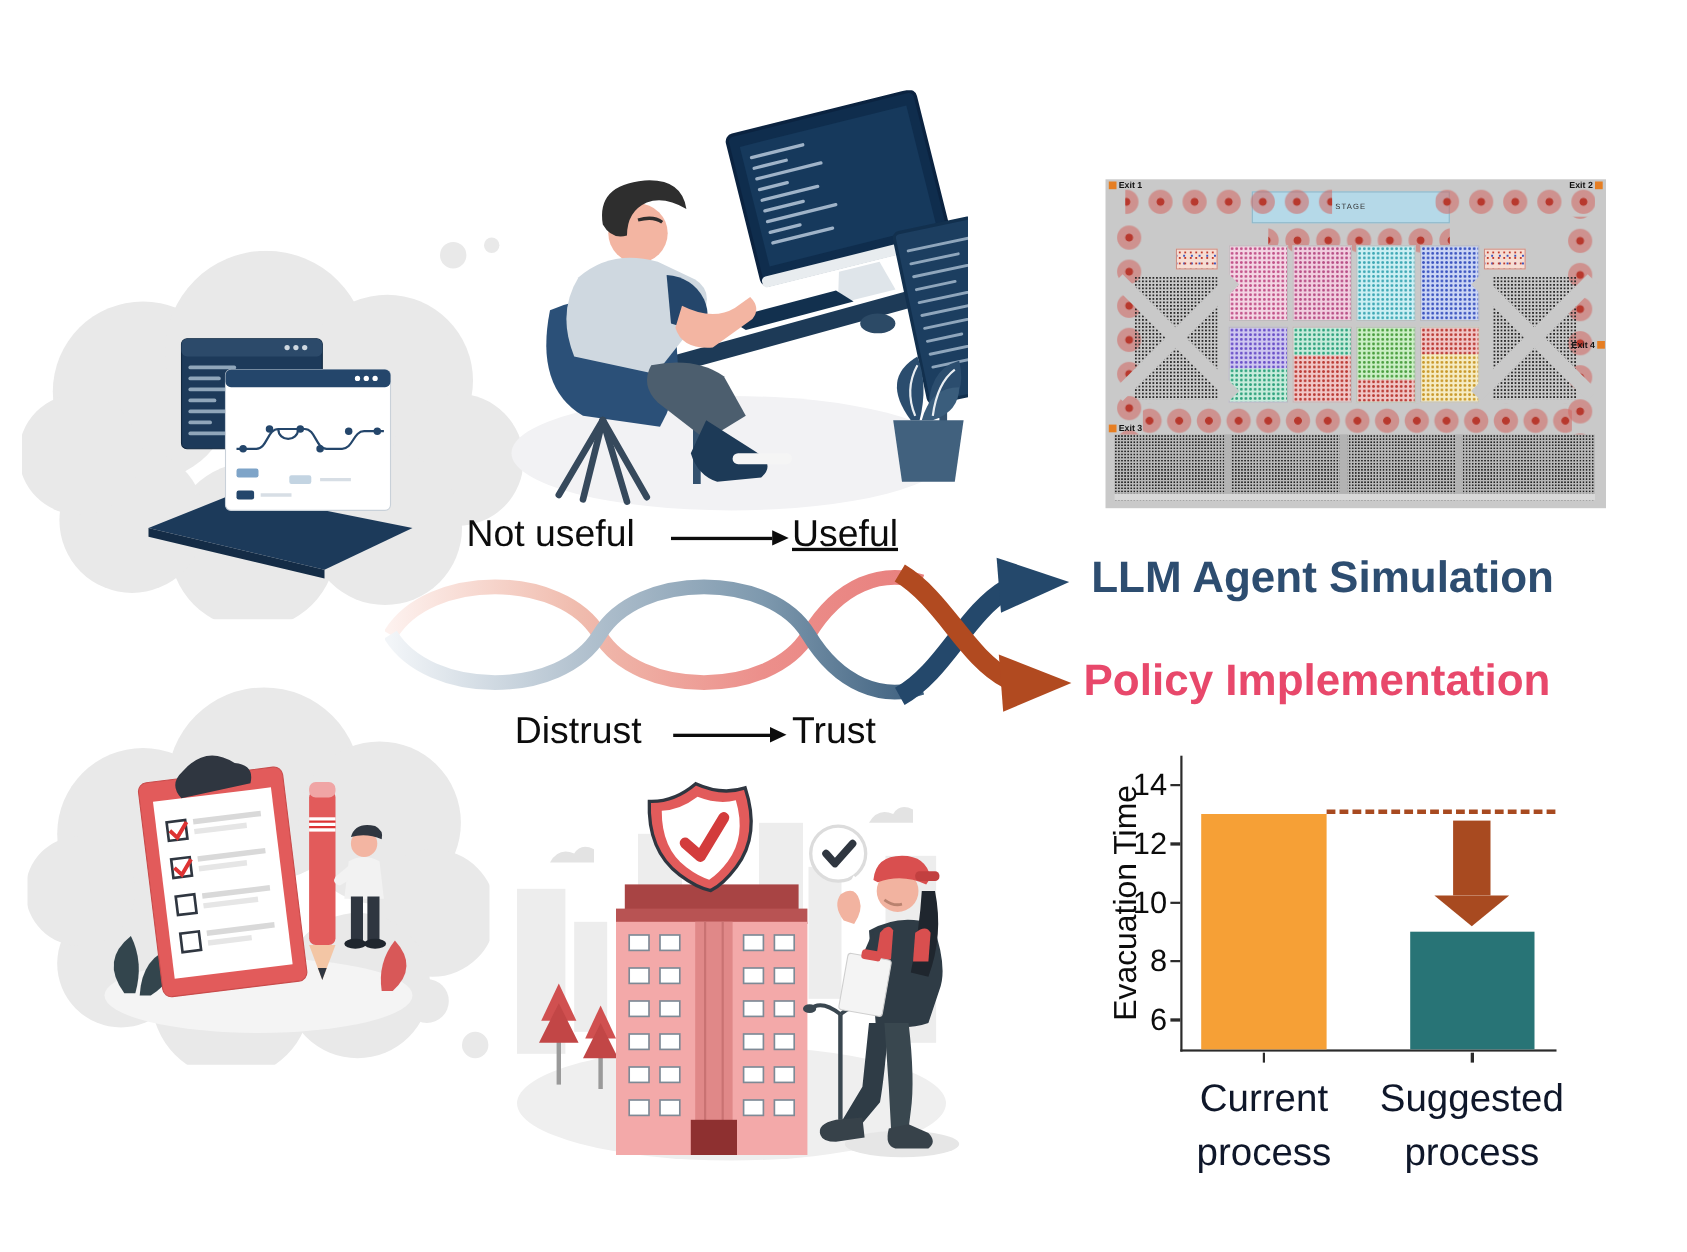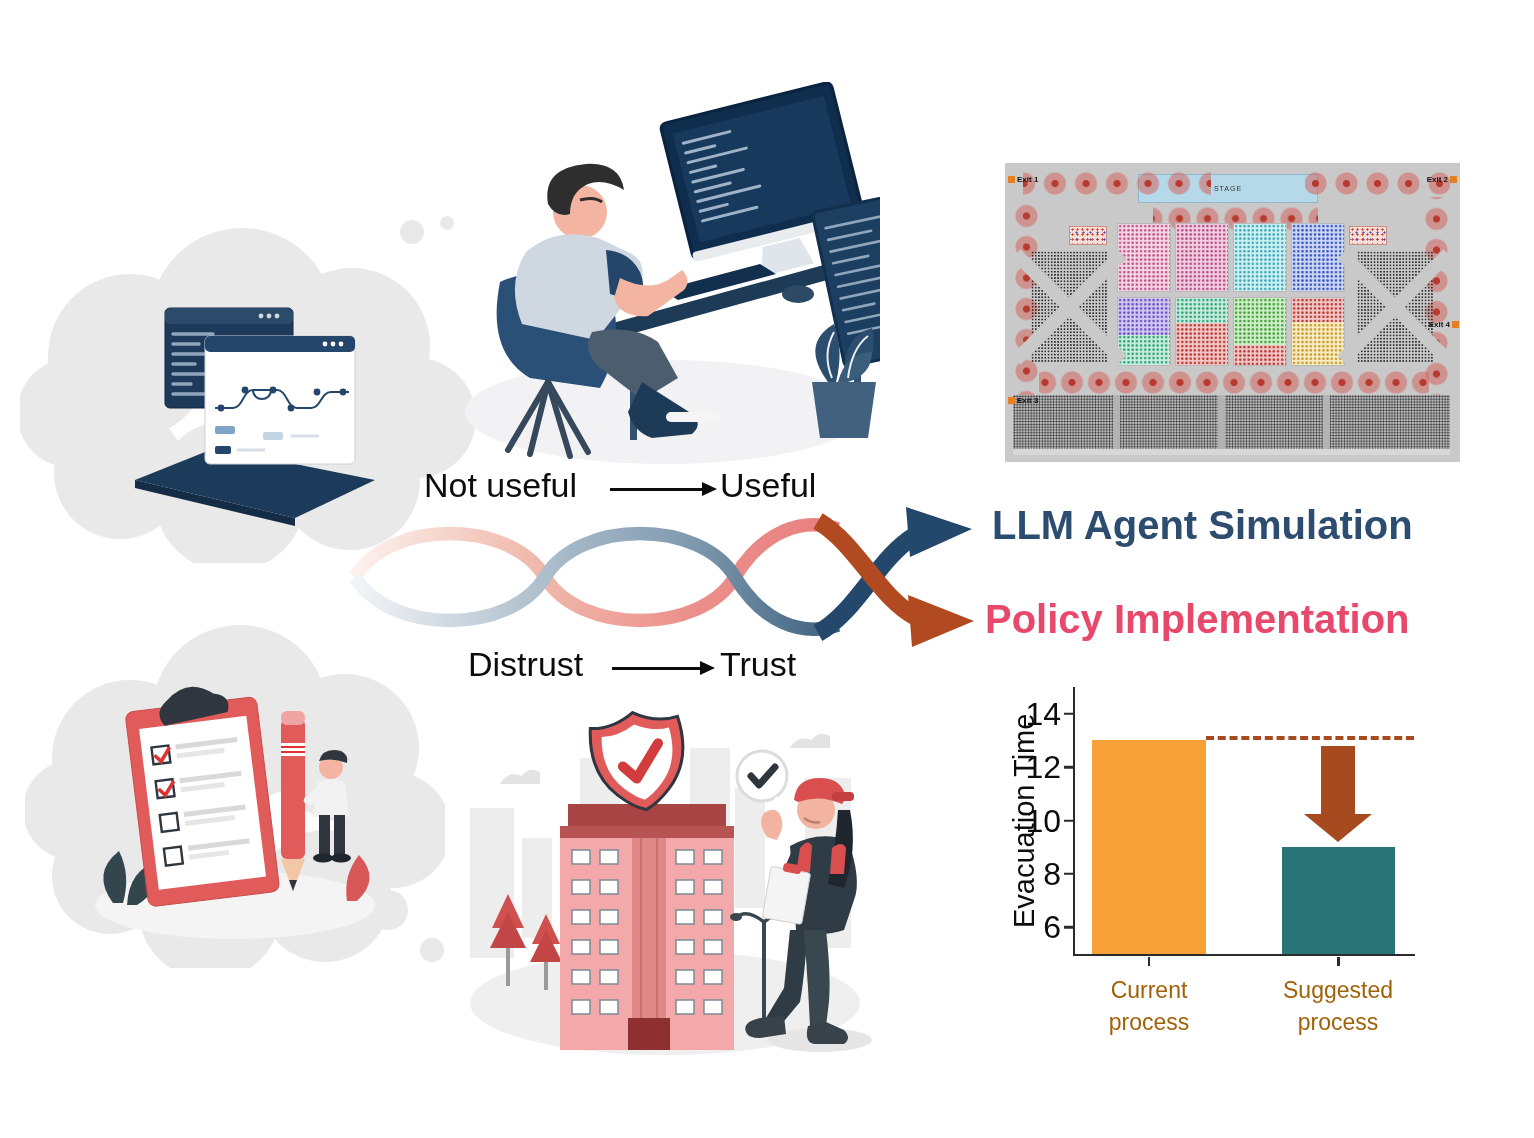--- a/index.html
+++ b/index.html
@@ -89,48 +89,48 @@
   .lane{position:absolute;left:50%;top:50%;width:150px;height:13px;background:#c9c9c9;}
   .lane.a{transform:translate(-50%,-50%) rotate(45deg);}
   .lane.b{transform:translate(-50%,-50%) rotate(-45deg);}
   .crowd{
     left:8px;top:232px;width:437px;height:60px;
     background-image:radial-gradient(circle,#222 0 .8px,rgba(0,0,0,0) 1.05px);
     background-size:2.8px 2.8px;background-color:#b8b8b8;
   }
   .crowd .div{position:absolute;top:0;width:7px;height:100%;background:#b3b3b3;}
   .crowd .corridor{position:absolute;left:0;bottom:0;width:100%;height:6px;background:#d8d8d8;}
-  .exit{font-size:8px;font-weight:bold;color:#111;display:flex;align-items:center;gap:2px;white-space:nowrap;margin-top:11px;}
+  .exit{font-size:8px;font-weight:bold;color:#111;display:flex;align-items:center;gap:2px;white-space:nowrap;}
   .exit-sq{width:7px;height:7px;background:#e67e22;display:inline-block;}
 
   
   .chart{left:995px;top:683px;width:530px;height:360px;}
   .plot{
     position:absolute;left:78px;top:4px;width:340px;height:267px;
     border-left:2.5px solid #2b2b2b;border-bottom:2.5px solid #2b2b2b;
   }
   .ylabel{
     position:absolute;left:-76px;top:0;height:267px;width:42px;
     writing-mode:vertical-lr;transform:rotate(180deg);text-align:center;
     font-size:29px;color:#0c0c0c;
   }
   .ytick{
     position:absolute;left:-56px;width:42px;text-align:right;
-    font-size:32px;color:#0c0c0c;transform:translateY(50%);line-height:1;
+    font-size:28px;color:#0c0c0c;transform:translateY(50%);line-height:1;
   }
   .ytick::after{content:"";position:absolute;right:-12px;top:50%;transform:translateY(-50%);width:9px;height:2.5px;background:#2b2b2b;}
   .bar{position:absolute;bottom:0;}
   .bar0{left:17px;width:114px;}
   .bar1{left:207px;width:113px;}
   .dashline{position:absolute;left:131px;width:208px;height:0;border-top:4px dashed #A84A20;}
   .down-arrow{position:absolute;left:229px;bottom:42%;height:36%;width:68px;display:flex;flex-direction:column;align-items:center;}
   .down-arrow .shaft{flex:1;width:34px;background:#A84A20;}
   .down-arrow .head{width:0;height:0;border-left:34px solid transparent;border-right:34px solid transparent;border-top:28px solid #A84A20;}
   .xtick{position:absolute;bottom:-11.5px;width:2.5px;height:9px;background:#2b2b2b;}
-  .xcat{position:absolute;top:calc(100% + 20px);width:200px;text-align:center;font-size:23px;line-height:1.4;color:#a16207;}
+  .xcat{position:absolute;top:calc(100% + 20px);width:200px;text-align:center;font-size:35px;line-height:1.4;color:#0f172a;}
 
   
   svg{display:block;}
 </style>
 </head>
 <body>
 
 <div id="canvas">
 
 
@@ -268,21 +268,21 @@
         <g stroke="#e9eef2" stroke-width="2" fill="none">
           <path d="M402 296 q-10 -24 2 -46"></path>
             <path d="M418 296 q4 -30 20 -42"></path>
         </g>
       </g>
     </svg>
   </div>
 
   <div class="abs flow-word" style="left:424px;top:466px;">Not useful</div>
   <div class="abs arrow-line" style="left:610px;top:488px;width:92px;"></div>
-  <div class="abs flow-word" style="left:720px;top:466px;">Useful</div>
+  <div class="abs flow-word" style="left:720px;top:466px;text-decoration:underline;">Useful</div>
 
   <div class="abs" style="left:350px;top:495px;width:630px;height:165px;">
     <svg width="630" height="165" viewBox="0 0 630 165">
       <defs>
         <linearGradient id="gpink" x1="0" y1="0" x2="1" y2="0">
           <stop offset="0" stop-color="#fdf1ee"></stop>
             <stop offset="0.35" stop-color="#f0bcae"></stop>
           <stop offset="0.7" stop-color="#ec8f8b"></stop>
             <stop offset="1" stop-color="#e8807e"></stop>
         </linearGradient>

